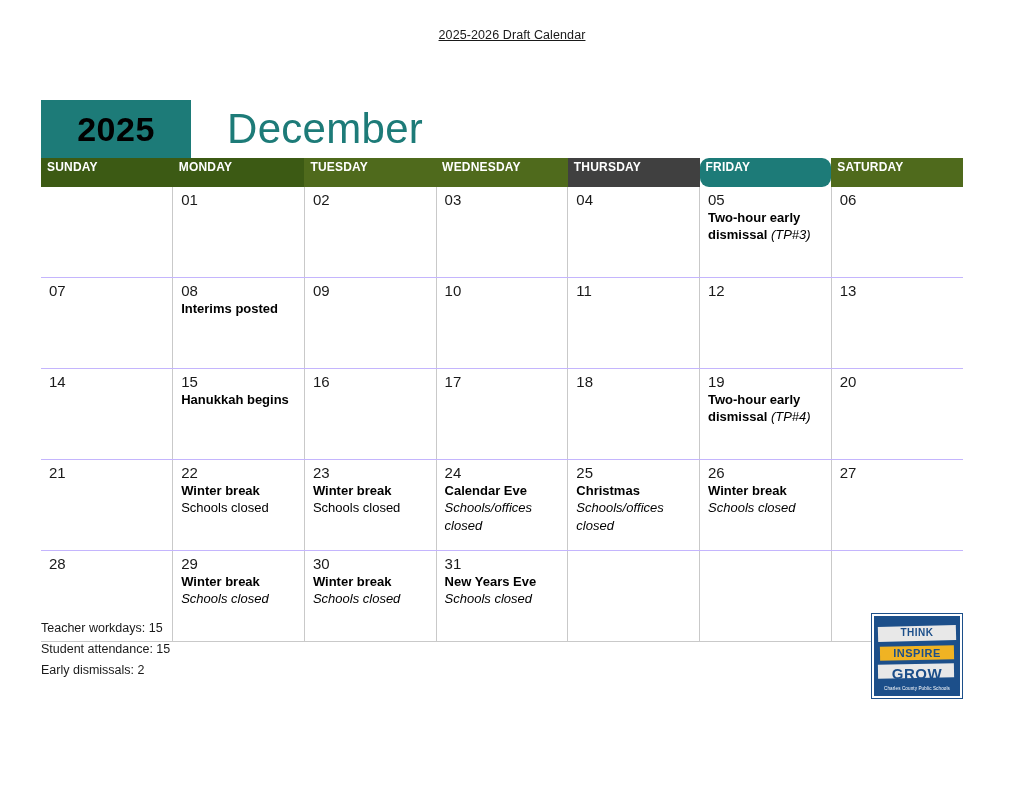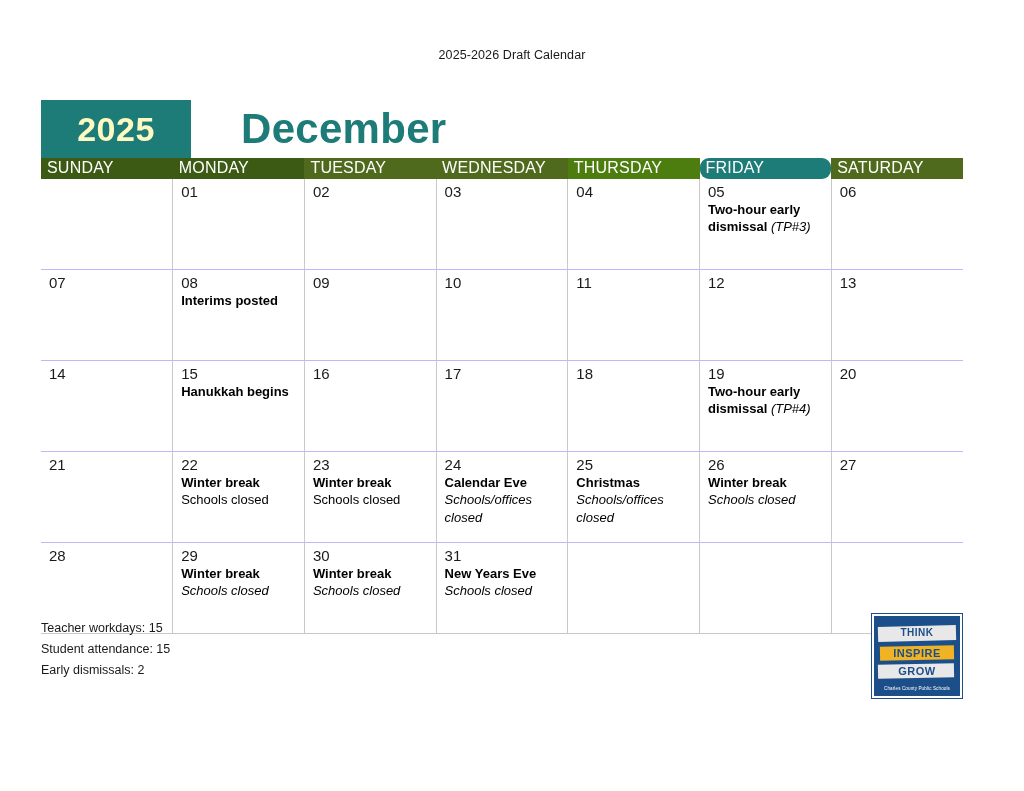--- a/index.html
+++ b/index.html
@@ -12,74 +12,75 @@
     height: 791px;
     font-family: "Liberation Sans", sans-serif;
     color: #000000;
     position: relative;
     overflow: hidden;
   }
   .page-header {
     text-align: center;
     font-size: 12.5px;
     color: #1a1a1a;
-    padding-top: 48px;
+    padding-top: 28px;
     letter-spacing: 0.1px;
+    text-decoration: underline;
   }
   .calendar-wrap {
     position: absolute;
     left: 41px;
     top: 100px;
     width: 922px;
   }
   .title-row {
     display: flex;
     align-items: stretch;
     height: 58px;
   }
   .year-box {
     width: 150px;
     background: #1d7b78;
-    color: #fef9c3;
+    color: #000000;
     display: flex;
     align-items: center;
     justify-content: center;
     font-size: 34px;
     font-weight: bold;
     letter-spacing: 0.5px;
   }
   .month-name {
     flex: 1;
     display: flex;
     align-items: center;
-    padding-left: 50px;
+    padding-left: 36px;
     font-size: 42px;
     color: #1d7b78;
-    font-weight: bold;
+    font-weight: normal;
     letter-spacing: 0.3px;
   }
   table.cal {
     border-collapse: collapse;
     width: 922px;
     table-layout: fixed;
   }
   table.cal th {
     height: 16px;
-    font-size: 16px;
-    font-weight: normal;
+    font-size: 12px;
+    font-weight: bold;
     color: #ffffff;
     text-align: left;
-    padding: 1px 0 2px 6px;
+    padding: 1px 0 12px 6px;
     letter-spacing: 0.2px;
   }
   th.h-sun   { background: #3c5a14; }
   th.h-mon   { background: #3c5a14; }
   th.h-tue   { background: #4f6a1c; }
   th.h-wed   { background: #4f6a1c; }
-  th.h-thu   { background: #4d7c0f; }
+  th.h-thu   { background: #404040; }
   th.h-fri   { background: #1d7b78; border-radius: 9px; }
   th.h-sat   { background: #4f6a1c; }
   table.cal td {
     vertical-align: top;
     height: 84px;
     border-left: 1px solid #c9c9c9;
     border-bottom: 1px solid #c4b5fd;
     padding: 4px 6px 2px 8px;
   }
   table.cal td:first-child {
@@ -135,21 +136,21 @@
   .logo-word {
     position: absolute;
     width: 100%;
     text-align: center;
     font-family: "Liberation Sans", sans-serif;
     font-weight: bold;
     letter-spacing: 0.5px;
   }
   .w1 { top: 11px; font-size: 10px; color: #1c4f8a; }
   .w2 { top: 31px; font-size: 11px; color: #1c4f8a; }
-  .w3 { top: 49px; font-size: 11px; color: #1c4f8a; }
+  .w3 { top: 49px; font-size: 15px; color: #1c4f8a; }
   .logo-sub {
     position: absolute;
     bottom: 5px;
     width: 100%;
     text-align: center;
     font-size: 4.6px;
     color: #ffffff;
     letter-spacing: 0.1px;
   }
 </style>

